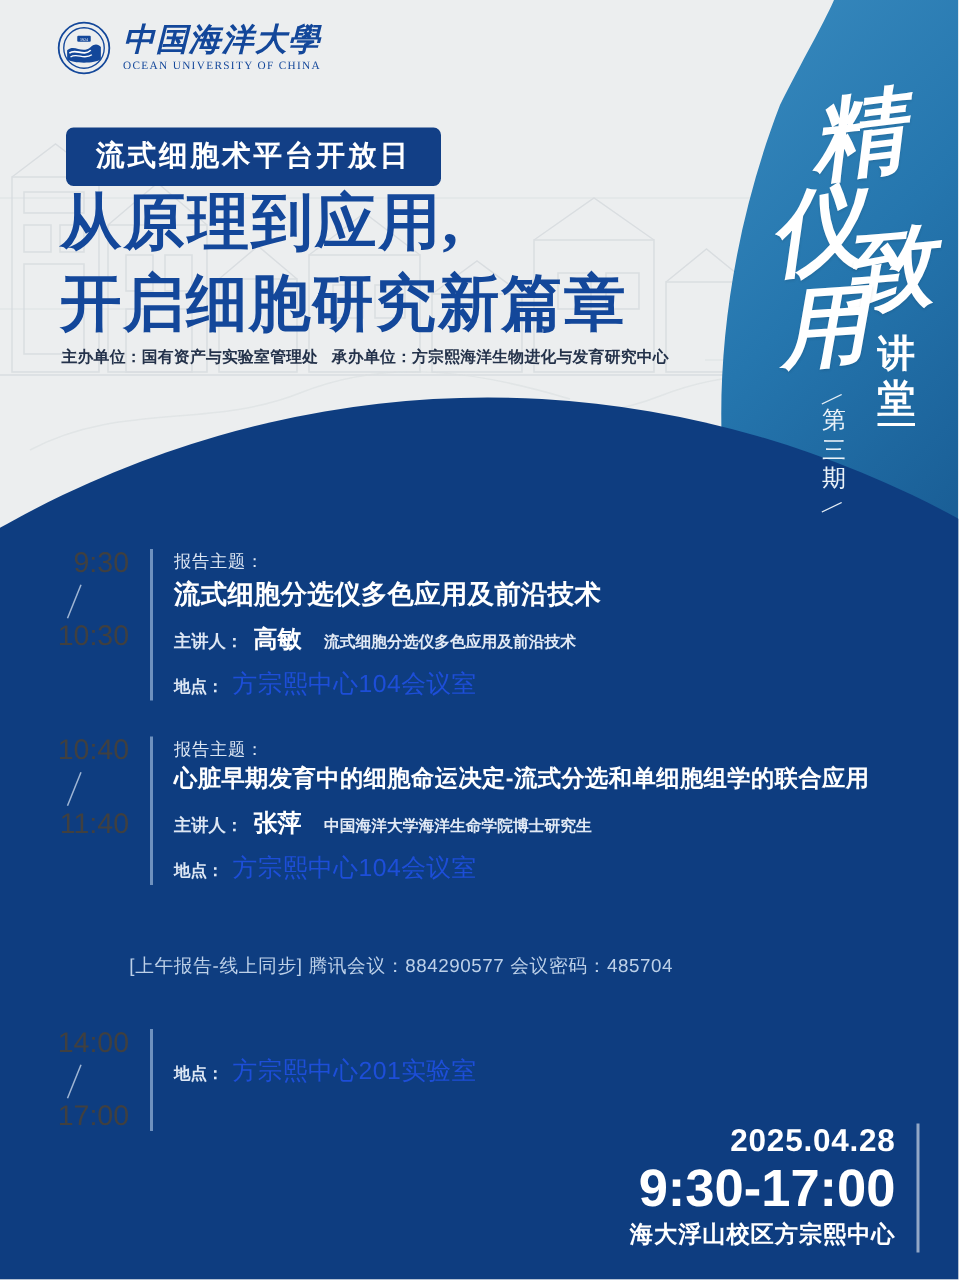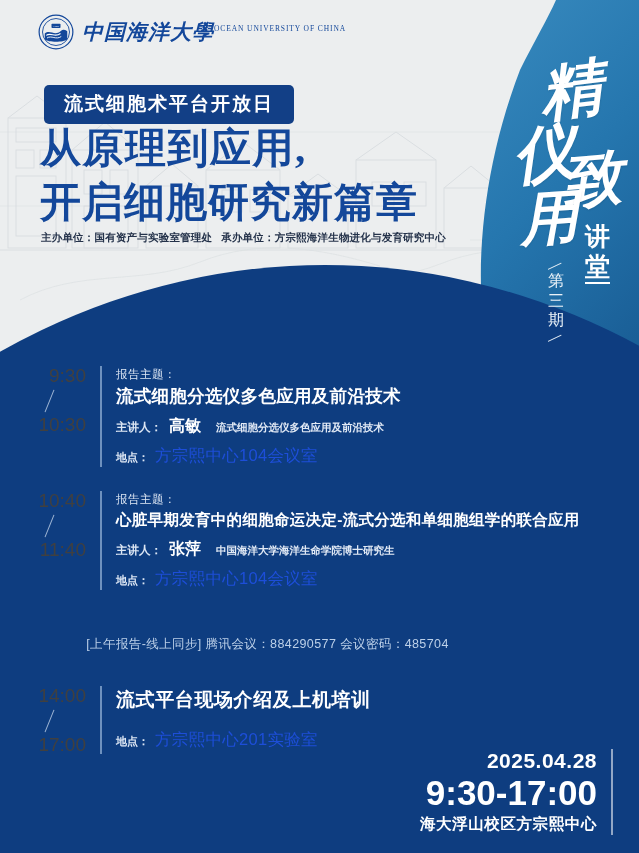--- a/index.html
+++ b/index.html
@@ -19,21 +19,21 @@
   
   .bg-svg{position:absolute;left:0;top:0;width:639px;height:853px;}
 
   
   .logo-row{
     position:absolute;left:38px;top:14px;
     display:flex;align-items:center;gap:8px;
     z-index:6;
   }
   .logo-mark{width:36px;height:36px;}
-  .logo-text{display:flex;flex-direction:row;line-height:1;}
+  .logo-text{display:flex;flex-direction:column;line-height:1;}
   .logo-cn{
     font-family:"Liberation Serif","DejaVu Serif",serif;
     font-size:21px;font-weight:700;color:#13479a;
     letter-spacing:1px;font-style:italic;
   }
   .logo-en{
     font-family:"Liberation Serif","DejaVu Serif",serif;
     font-size:7.5px;color:#13479a;letter-spacing:.9px;margin-top:3px;
   }
 
@@ -322,21 +322,20 @@
 
   <div class="sched" style="top:686px;">
     <div class="row">
       <div class="time-col">
         <span class="t1">14:00</span>
         <span class="slash"></span>
         <span class="t2">17:00</span>
       </div>
       <div class="vbar"></div>
       <div class="body-col">
-        <div class="afternoon-title">流式平台现场介绍及上机培训</div>
         <div class="place" style="margin-top:16px;">
           <span class="k">地点：</span>
           <span class="v">方宗熙中心201实验室</span>
         </div>
       </div>
     </div>
   </div>
 
   <div class="datebox">
     <div class="d1">2025.04.28</div>

